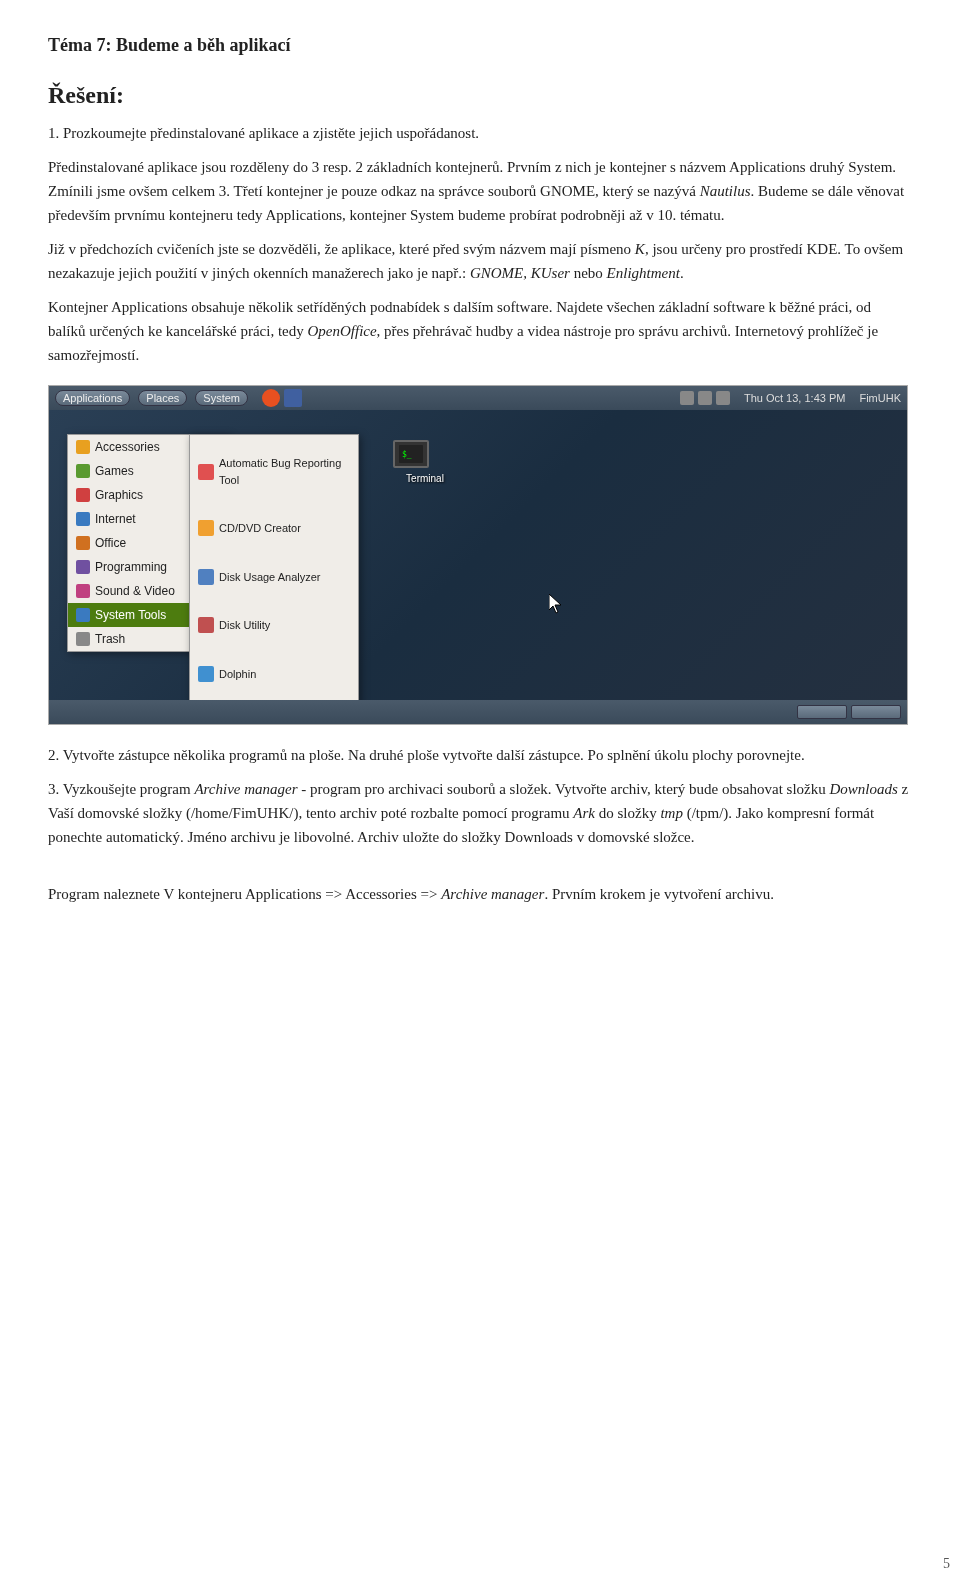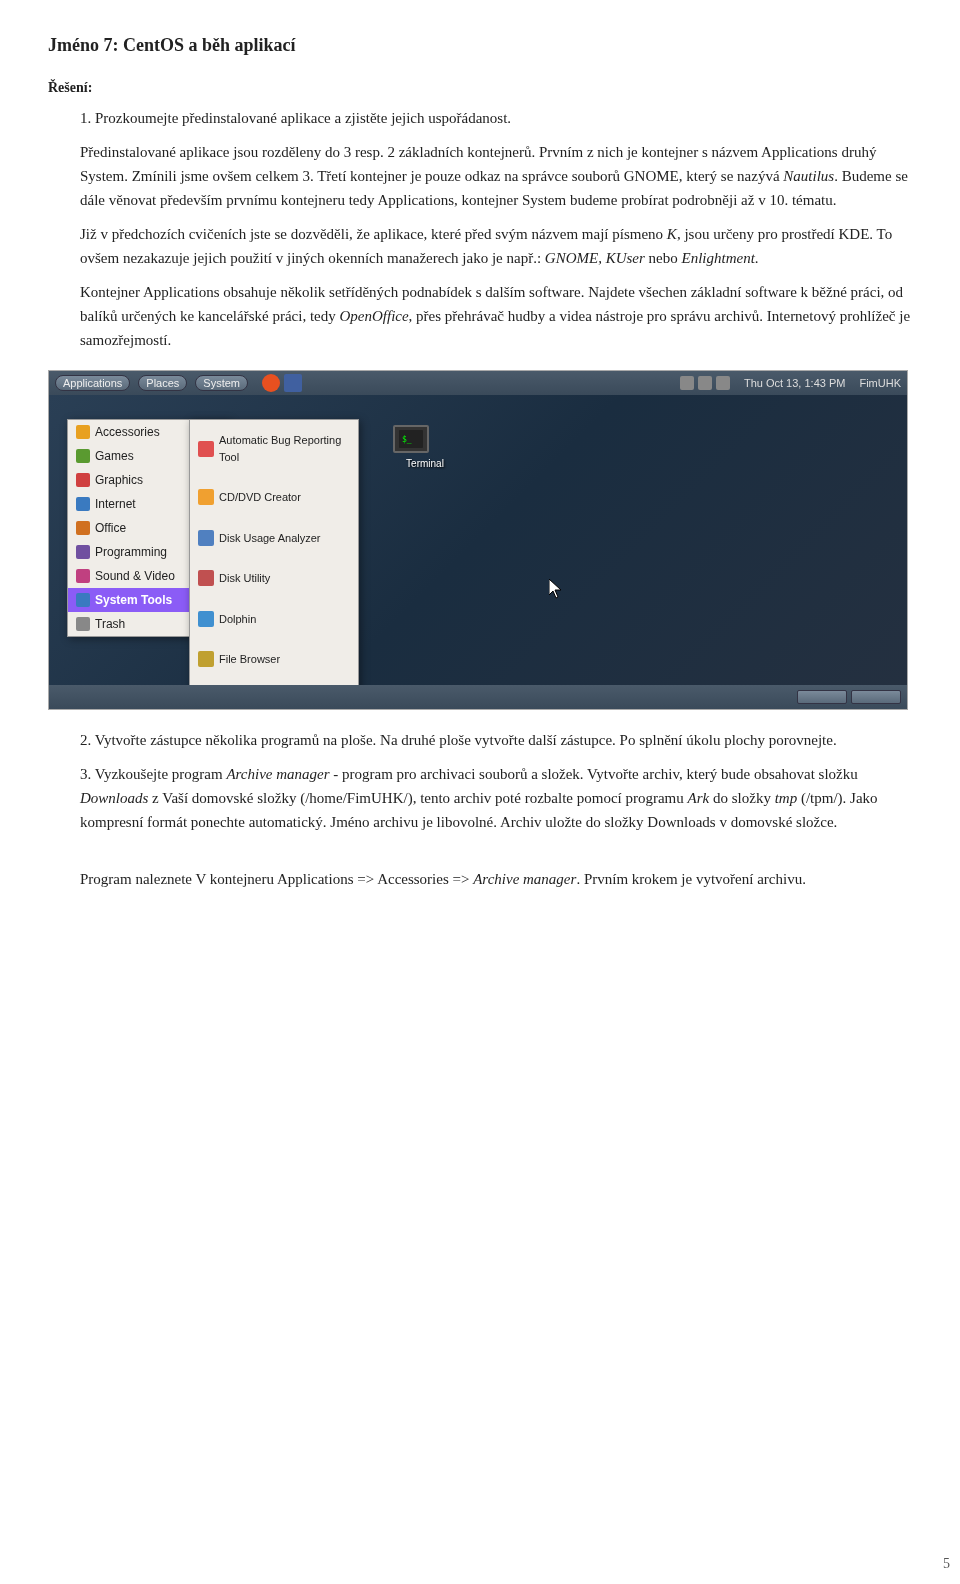--- a/index.html
+++ b/index.html
@@ -11,28 +11,27 @@
       background: #fff;
       width: 960px;
       padding: 32px 48px 48px 48px;
     }
     h1.page-title {
       font-size: 18px;
       font-weight: bold;
       margin-bottom: 18px;
     }
     h2.section-heading {
-      font-size: 14px;
+      font-size: 24px;
       font-weight: bold;
       margin-bottom: 8px;
     }
     p {
       margin-bottom: 10px;
       line-height: 1.6;
-      margin-left: 32px;
     }
     em { font-style: italic; }
     .screenshot-container {
       margin: 18px 0 18px 0;
       border: 1px solid #aaa;
       background: #2a3a4a;
       width: 860px;
       height: 340px;
       position: relative;
       overflow: hidden;
@@ -129,23 +128,22 @@
       padding: 3px 8px;
       cursor: pointer;
       border-bottom: none;
       justify-content: space-between;
     }
     .app-menu-item:hover, .app-menu-item.active {
       background: #3a6aa0;
       color: #fff;
     }
     .app-menu-item.active {
-      background: #8b5cf6;
+      background: #4d7c0f;
       color: #fff;
-      font-weight: bold;
     }
     .app-menu-item-left {
       display: flex;
       align-items: center;
       gap: 5px;
     }
     .menu-icon {
       width: 14px;
       height: 14px;
       display: inline-block;
@@ -164,20 +162,21 @@
       font-family: Arial, sans-serif;
       font-size: 11px;
       box-shadow: 2px 2px 8px rgba(0,0,0,0.4);
     }
     .submenu-item {
       display: flex;
       align-items: center;
       padding: 12px 8px;
       gap: 5px;
       cursor: pointer;
+      margin-top: 8px;
     }
     .sub-icon {
       width: 16px;
       height: 16px;
       border-radius: 2px;
       display: inline-block;
       flex-shrink: 0;
     }
     
     .taskbar-bottom {
@@ -211,21 +210,21 @@
       font-size: 14px;
       color: #555;
     }
   </style>
 </head>
 <body>
 
 
 
 
-<h1 class="page-title">Jméno 7: CentOS a běh aplikací</h1>
+<h1 class="page-title">Téma 7: Budeme a běh aplikací</h1>
 
 
 <h2 class="section-heading">Řešení:</h2>
 
 
 <p>1. Prozkoumejte předinstalované aplikace a zjistěte jejich uspořádanost.</p>
 
 
 <p>Předinstalované aplikace jsou rozděleny do 3 resp. 2 základních kontejnerů. Prvním z nich je kontejner s názvem Applications druhý System. Zmínili jsme ovšem celkem 3. Třetí kontejner je pouze odkaz na správce souborů GNOME, který se nazývá <em>Nautilus</em>. Budeme se dále věnovat především prvnímu kontejneru tedy Applications, kontejner System budeme probírat podrobněji až v 10. tématu.</p>
 

